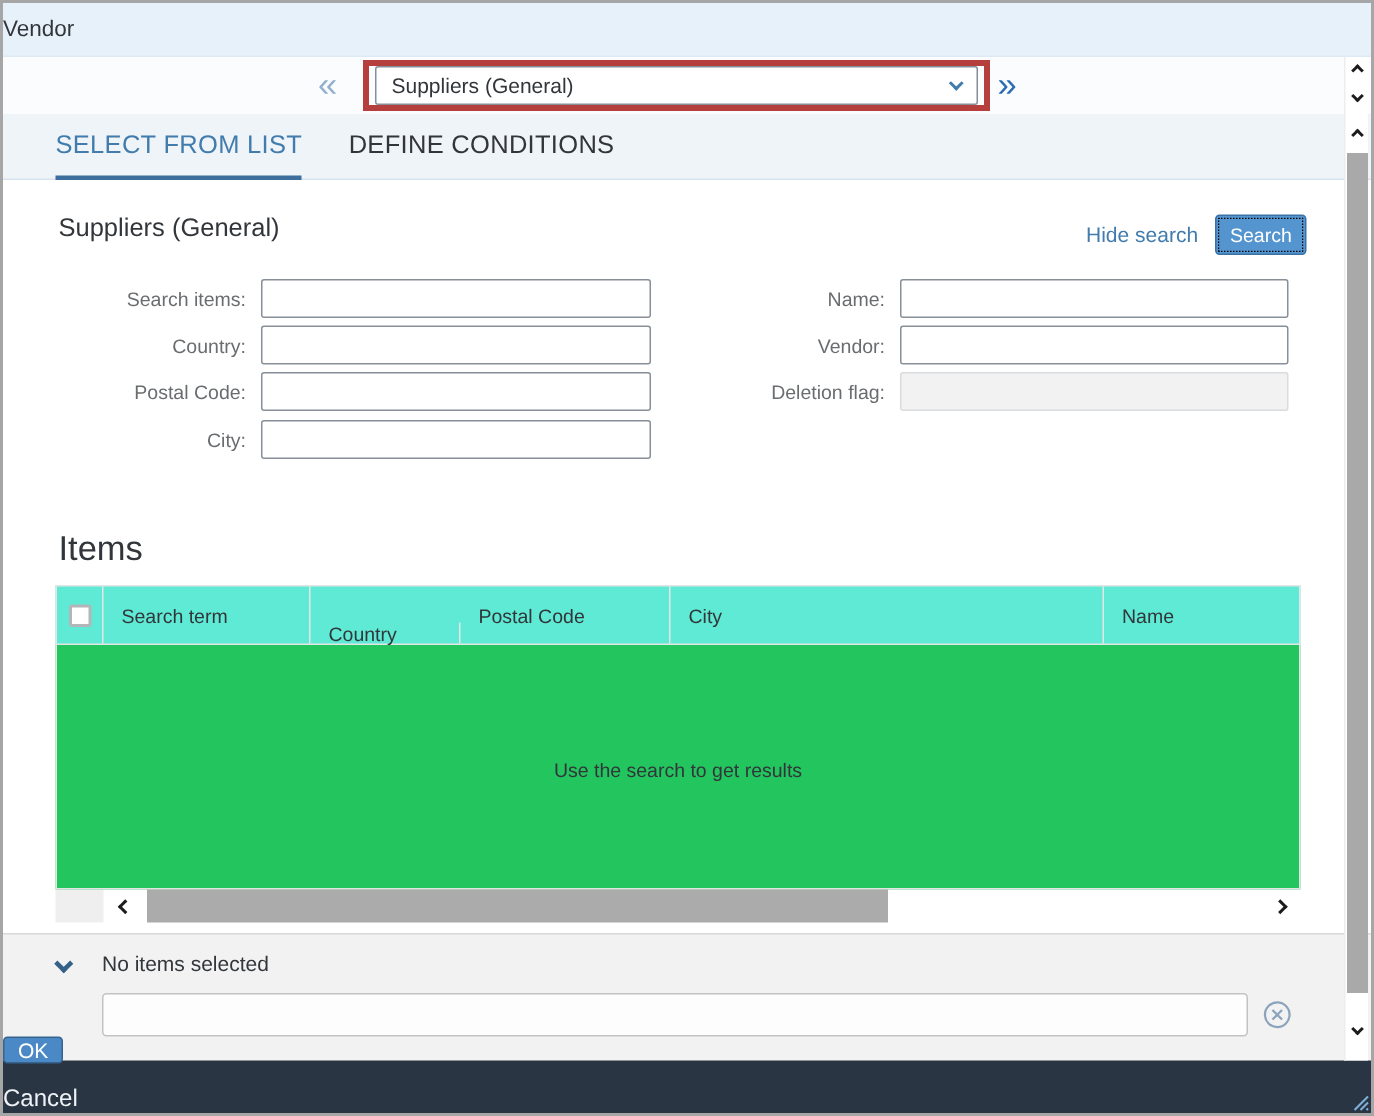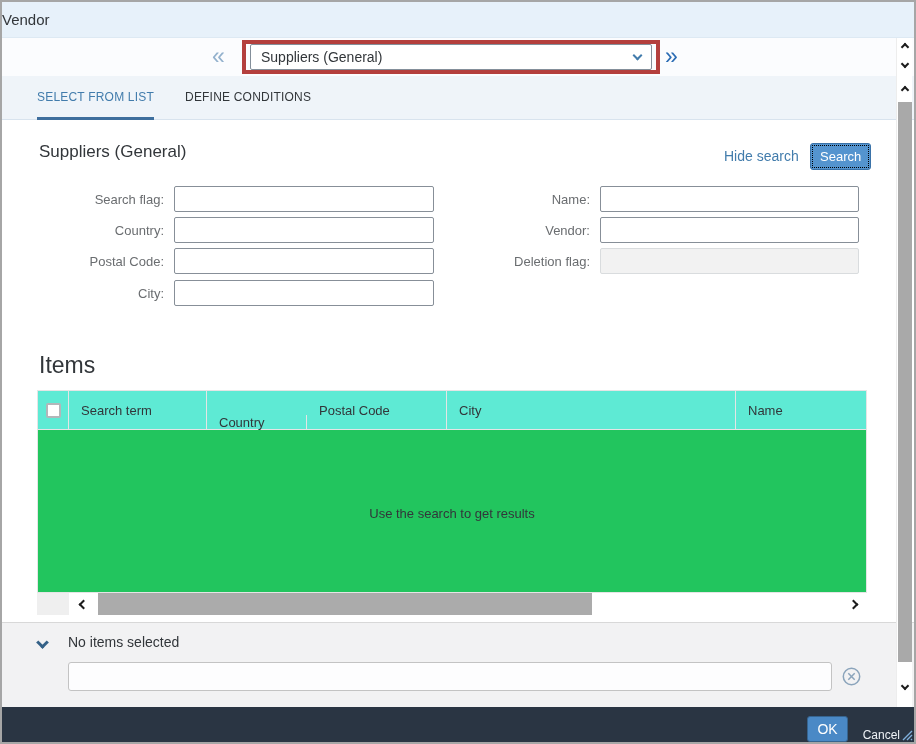--- a/index.html
+++ b/index.html
@@ -19,21 +19,21 @@
   .combo-text { flex:1; font-size:14px; color:#32363a; }
   .chv { display:inline-block; width:7px; height:7px; border-left:2px solid #1c1c1c; border-top:2px solid #1c1c1c; }
   .chv.up    { transform:rotate(45deg); }
   .chv.down  { transform:rotate(225deg); }
   .chv.left  { transform:rotate(-45deg); }
   .chv.right { transform:rotate(135deg); }
   .combo .chv { border-color:#427cac; margin-top:-4px; }
 
   
   .tabs { position:absolute; left:0; right:0; top:74px; height:44px; background:#eff4f9; border-bottom:1px solid #d8e3ee; display:flex; }
-  .tab { height:44px; display:flex; align-items:center; font-size:12px; letter-spacing:.2px; cursor:pointer; border-bottom:3px solid transparent; }
+  .tab { height:44px; display:flex; align-items:center; font-size:17px; letter-spacing:.2px; cursor:pointer; border-bottom:3px solid transparent; }
   .tab.active { color:#427cac; border-bottom-color:#3e6e9d; margin-left:35px; }
   .tab.inactive { color:#32363a; margin-left:31px; }
 
   
   .content { position:absolute; left:0; right:0; top:118px; height:502px; background:#fff; }
   .sec-title { position:absolute; left:37px; top:22px; font-size:17px; color:#32363a; }
   .hide-search { position:absolute; left:722px; top:28px; font-size:14px; color:#427cac; cursor:pointer; }
   .search-btn { position:absolute; left:808px; top:23px; height:27px; padding:0 9px; background:#5494cf; border:1px solid #3a72a8; border-radius:3px; color:#fff; font-size:13px; display:flex; align-items:center; justify-content:center; outline:1px dotted #000; outline-offset:-3px; cursor:pointer; }
 
   .frow { position:absolute; height:26px; }
@@ -61,23 +61,23 @@
   .hs-thumb { position:absolute; left:1px; top:0; width:494px; height:22px; background:#ababab; cursor:pointer; }
 
   
   .panel { position:absolute; left:0; right:0; top:620px; height:100px; background:#f2f2f3; border-top:1px solid #d8d8d8; }
   .panel-chev { position:absolute; left:36px; top:15px; width:9px; height:9px; border-left:3px solid #346187; border-top:3px solid #346187; transform:rotate(225deg); cursor:pointer; }
   .panel-text { position:absolute; left:66px; top:11px; font-size:14px; color:#32363a; }
   .token-input { position:absolute; left:66px; top:39px; width:764px; height:29px; border:1px solid #c3c3c3; border-radius:3px; background:#fdfdfe; font-size:13px; padding:0 10px; font-family:"Liberation Sans", sans-serif; }
   .clear-ic { position:absolute; left:840px; top:44px; width:19px; height:19px; cursor:pointer; }
 
   
-  .ftr { position:absolute; left:0; right:0; top:705px; height:35px; background:#2a3543; display:flex; align-items:flex-end; justify-content:flex-end; gap:15px; padding-right:14px; }
+  .ftr { position:absolute; left:0; right:0; top:705px; height:35px; background:#2a3543; display:flex; align-items:flex-start; justify-content:flex-end; gap:15px; padding-right:14px;flex-direction:column; }
   .ok-btn { height:26px; padding:0 9px; background:#4a89c6; border:1px solid #36648f; border-radius:3px; color:#fff; font-size:14px; display:flex; align-items:center; cursor:pointer; }
-  .cancel-btn { color:#eef2f6; font-size:12px; cursor:pointer;margin-top:13px; }
+  .cancel-btn { color:#eef2f6; font-size:16px; cursor:pointer; }
 
   
   .vrail { position:absolute; left:894px; top:36px; width:16px; height:669px; background:#fff; border-left:1px solid #ededed; z-index:5; }
   .vr-btn { position:absolute; left:0; width:16px; height:14px; display:flex; align-items:center; justify-content:center; cursor:pointer; }
   .vr-thumb { position:absolute; left:1px; top:64px; width:14px; height:560px; background:#a9a9a9; cursor:pointer; }
   .vrail .chv { width:6px; height:6px; }
 
   .grip { position:absolute; right:1px; bottom:1px; z-index:6; }
 </style>
 </head>
@@ -104,21 +104,21 @@
     <div class="tab active">SELECT FROM LIST</div>
     <div class="tab inactive">DEFINE CONDITIONS</div>
   </div>
 
   <div class="content">
     <div class="sec-title">Suppliers (General)</div>
     <span class="hide-search">Hide search</span>
     <div class="search-btn">Search</div>
 
     <div class="frow" style="left:0; top:66px; width:916px;">
-      <span class="flabel l">Search flag:</span>
+      <span class="flabel l">Search items:</span>
       <input class="finput l" value="" style="">
       <span class="flabel r">Name:</span>
       <input class="finput r" value="" style="">
     </div>
     <div class="frow" style="left:0; top:97px; width:916px;">
       <span class="flabel l">Country:</span>
       <input class="finput l" value="" style="">
       <span class="flabel r">Vendor:</span>
       <input class="finput r" value="" style="">
     </div>

